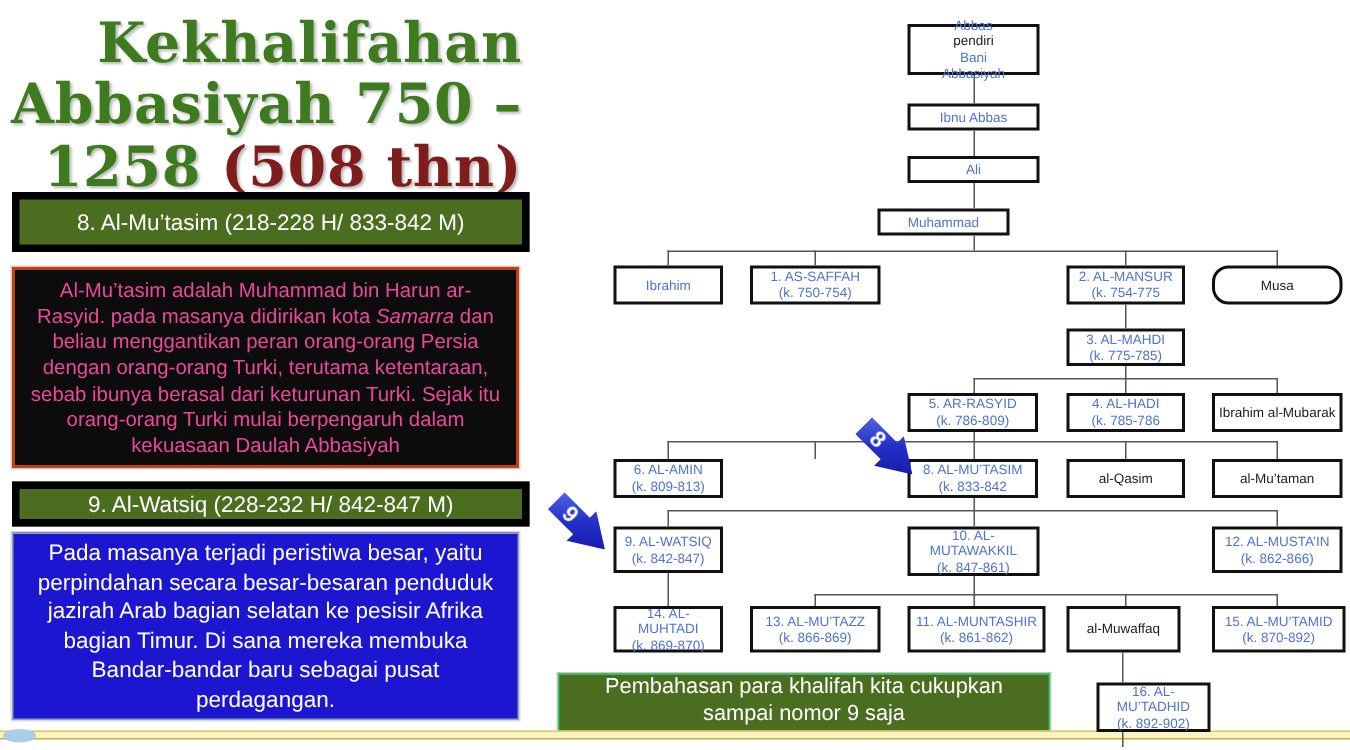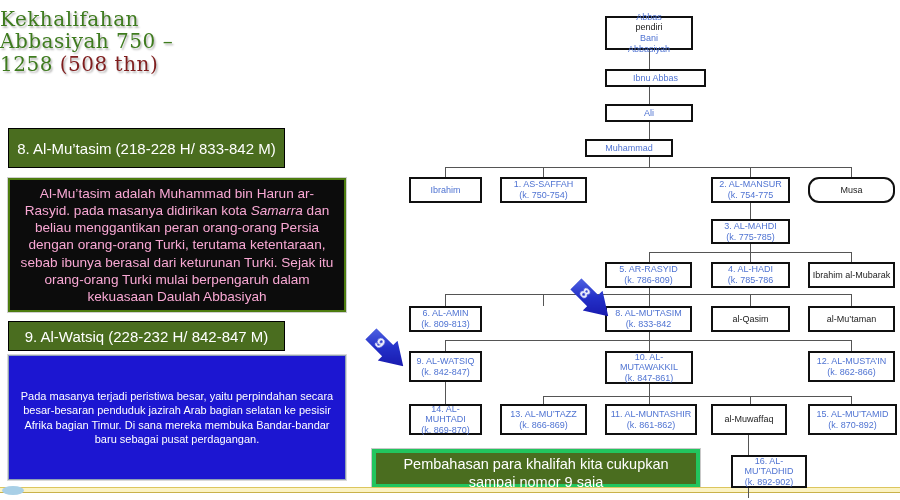--- a/index.html
+++ b/index.html
@@ -1,38 +1,38 @@
 <!DOCTYPE html>
 <html><head>
 <meta charset="utf-8">
 <style>
   html,body{margin:0;padding:0;background:#ffffff;}
   .slide{position:relative;width:900px;height:500px;background:#ffffff;overflow:hidden;
          font-family:"Liberation Sans",sans-serif;}
 
   
-  .title{position:absolute;left:0px;top:8px;width:348px;text-align:left;
-         font-family:"DejaVu Serif",serif;font-weight:normal;font-size:20px;line-height:1.12;
+  .title{position:absolute;left:0px;top:8px;width:348px;text-align:right;
+         font-family:"DejaVu Serif",serif;font-weight:bold;font-size:37px;line-height:1.12;
          color:#3e7b1e;text-shadow:1.5px 1.5px 2px rgba(0,0,0,0.28);letter-spacing:0.5px;}
   .title .blue-part{color:#7f1d1d;}
-  .hbar{position:absolute;left:8px;width:277px;background:#4a6d1f;border:1px solid #000000;
+  .hbar{position:absolute;left:8px;width:345px;background:#4a6d1f;border:5px solid #000000;
         color:#ffffff;font-size:15px;display:flex;align-items:center;justify-content:center;
         box-sizing:border-box;text-align:center;}
   .panel-black{position:absolute;left:8px;top:178px;width:338px;height:134px;background:#0c0c0c;
-        border:2px solid #4d7c0f;box-shadow:0 0 0 1px #cfcfcf;box-sizing:border-box;
-        color:#f9a8d4;font-size:13.6px;line-height:1.27;text-align:center;
+        border:2px solid #c2410c;box-shadow:0 0 0 1px #cfcfcf;box-sizing:border-box;
+        color:#ec4899;font-size:13.6px;line-height:1.27;text-align:center;
         display:flex;align-items:center;justify-content:center;padding:20px 8px;}
   .panel-blue{position:absolute;left:8px;top:355px;width:338px;height:125px;background:#1c16d1;
         border:1px solid #8fa0b5;box-shadow:0 0 0 1px #d9d9d9;box-sizing:border-box;
-        color:#ffffff;font-size:11px;line-height:1.3;text-align:center;
+        color:#ffffff;font-size:15px;line-height:1.3;text-align:center;
         display:flex;align-items:center;justify-content:center;padding:4px 9px;}
   .footer-bar{position:absolute;left:372px;top:449px;width:328px;height:39px;background:#4a6d1f;
-        border:4px solid #22c55e;box-shadow:0 0 0 1px #c9c9c9;box-sizing:border-box;
+        border:1px solid #22c55e;box-shadow:0 0 0 1px #c9c9c9;box-sizing:border-box;
         color:#ffffff;font-size:14.5px;line-height:1.25;text-align:center;
-        display:flex;align-items:flex-start;justify-content:center;padding:2px 8px;}
+        display:flex;align-items:flex-end;justify-content:center;padding:2px 8px;}
 
   
   .ystrip{position:absolute;left:0;top:487px;width:900px;height:6px;background:#fbf3c4;
         border-top:1px solid #dcc65e;border-bottom:1px solid #c9b24a;box-sizing:border-box;}
   .ycircle{position:absolute;left:2px;top:486px;width:22px;height:9px;border-radius:50%;
         background:#a8cfe6;}
 
   
   .tbox{position:absolute;background:#ffffff;border:2px solid #101010;box-sizing:border-box;
         display:flex;align-items:center;justify-content:center;text-align:center;
@@ -125,21 +125,21 @@
         </div>
       <div>
           <span class="dark">pendiri </span>
           <span class="blue">Bani</span>
         </div>
       <div>
           <span class="blue">Abbasiyah</span>
         </div>
     </div>
   </div>
-  <div class="tbox blue" style="left:605px;top:69px;width:101px;height:18px;">
+  <div class="tbox blue" style="left:605px;top:69px;width:88px;height:18px;">
       <span>Ibnu Abbas</span>
     </div>
   <div class="tbox blue" style="left:605px;top:104px;width:88px;height:18px;">
       <span>Ali</span>
     </div>
   <div class="tbox blue" style="left:585px;top:139px;width:88px;height:18px;">
       <span>Muhammad</span>
     </div>
 
   <div class="tbox blue" style="left:409px;top:177px;width:73px;height:26px;">

